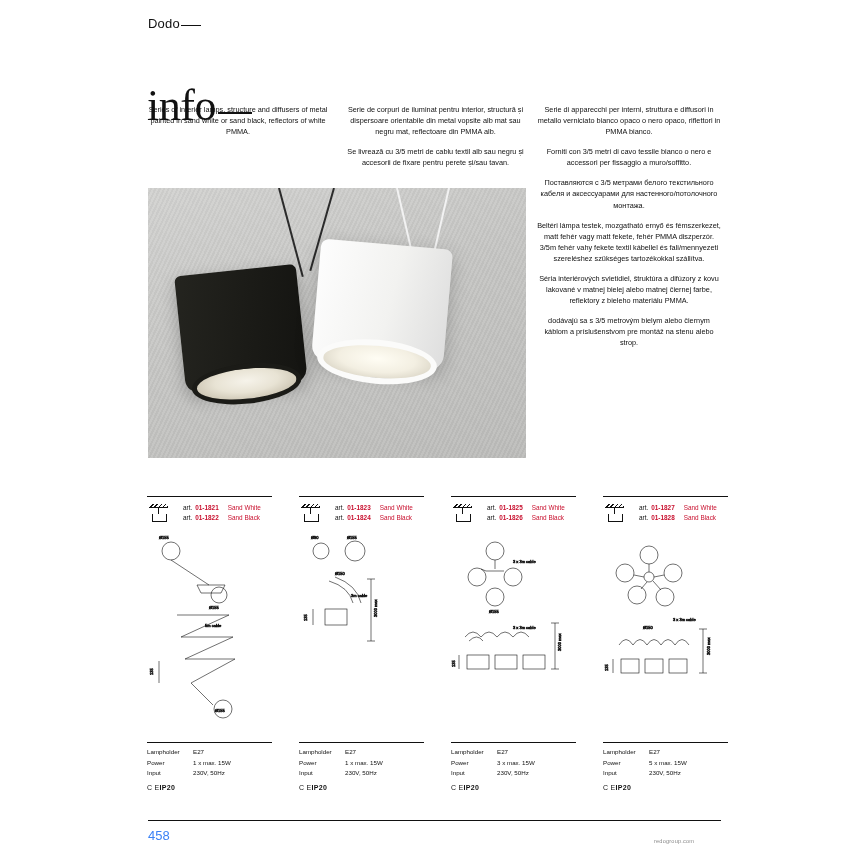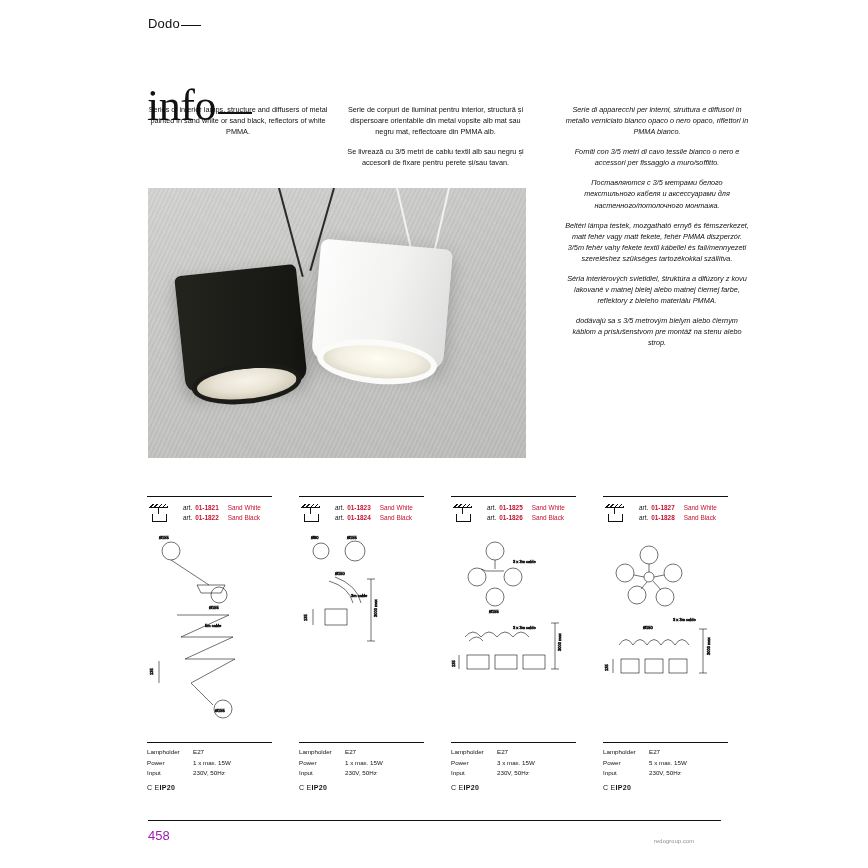--- a/index.html
+++ b/index.html
@@ -34,21 +34,21 @@
   }
 
   
   .col{
     position:absolute;font-size:7.3px;line-height:1.52;color:#111;
     text-align:center;
   }
   .col p{margin:0 0 9px 0;}
   .col1{left:148px;top:104px;width:180px;}
   .col2{left:343px;top:104px;width:185px;}
-  .col3{left:565px;top:104px;width:184px;font-style:italic;}
+  .col3{left:537px;top:104px;width:184px;}
 
   
   .photo{
     position:absolute;left:148px;top:188px;width:378px;height:270px;
     background:#c9c9c7;overflow:hidden;
   }
   .photo .grain{
     position:absolute;inset:0;
     background:
       repeating-linear-gradient(115deg, rgba(255,255,255,.05) 0 2px, rgba(0,0,0,.03) 2px 4px),
@@ -133,21 +133,21 @@
   .s1{left:0;} .s2{left:152px;} .s3{left:304px;} .s4{left:456px;}
   .spec .topline{border-top:1px solid #111;width:125px;margin-bottom:4px;}
   .spec .r{display:flex;}
   .spec .k{width:46px;}
   .spec .v{flex:1;}
   .spec .ce{margin-top:3px;font-size:7px;letter-spacing:.3px;}
   .ip{font-weight:bold;}
 
   
   .pagenum{
-    position:absolute;left:148px;top:828px;font-size:13px;color:#a21caf;
+    position:absolute;left:148px;top:828px;font-size:13px;color:#3b82f6;
   }
   .footrule{
     position:absolute;left:148px;top:820px;width:573px;height:1px;background:#111;
   }
   .site{
     position:absolute;left:654px;top:838px;font-size:5.6px;color:#8a8a8a;letter-spacing:.2px;
   }
 </style>
 </head>
 <body>

